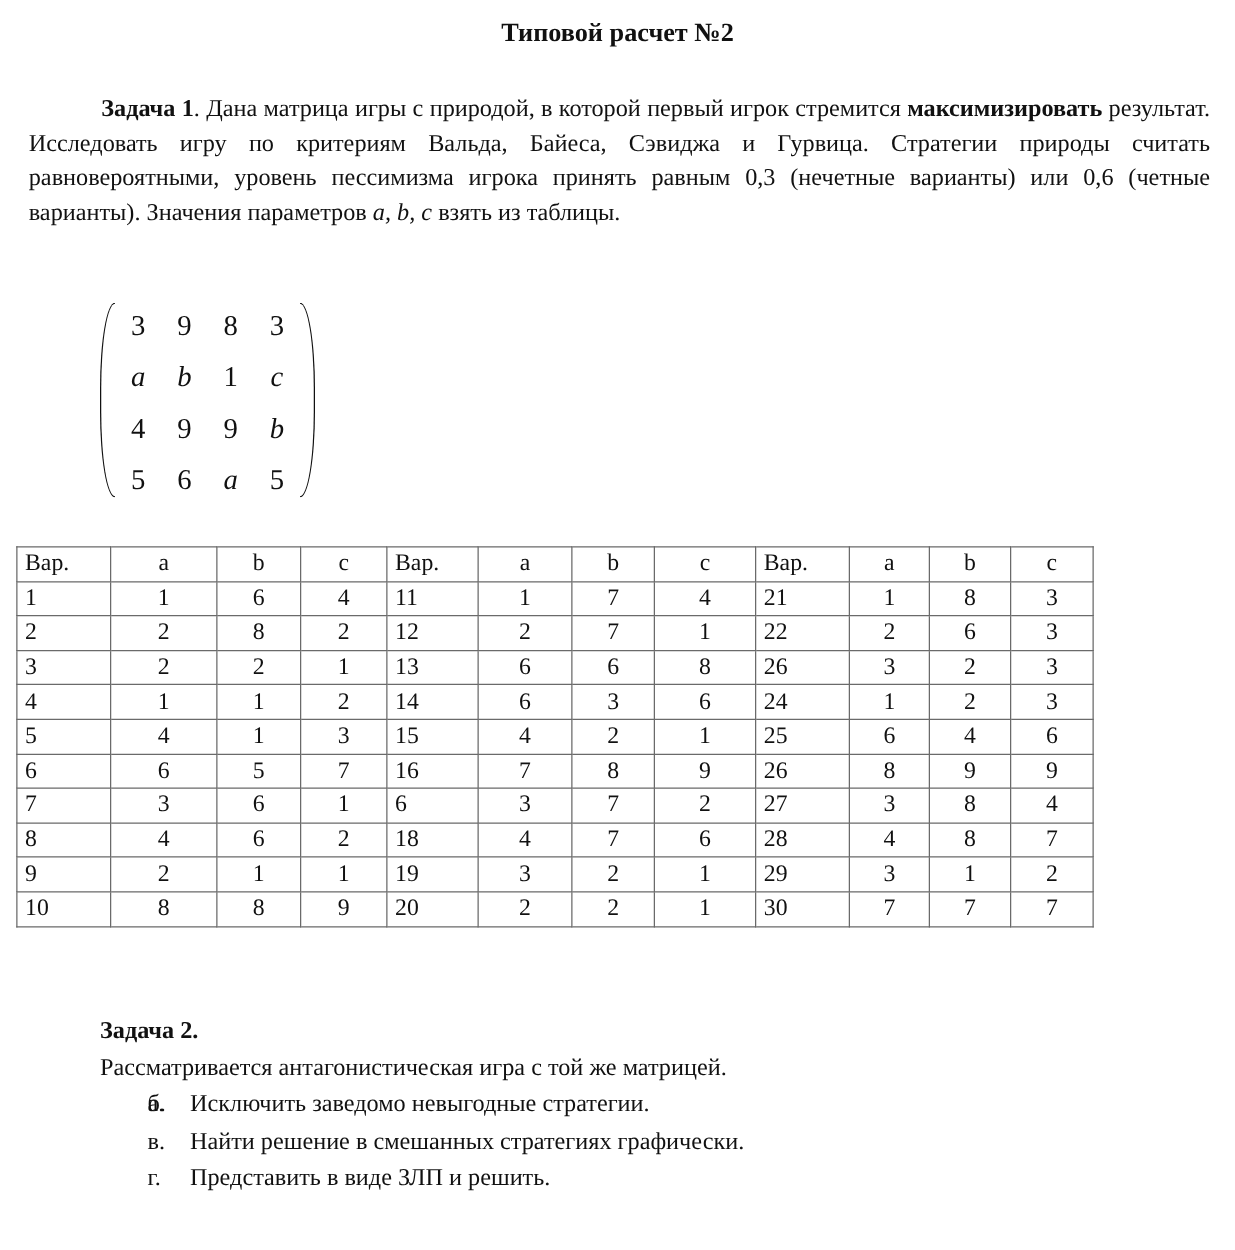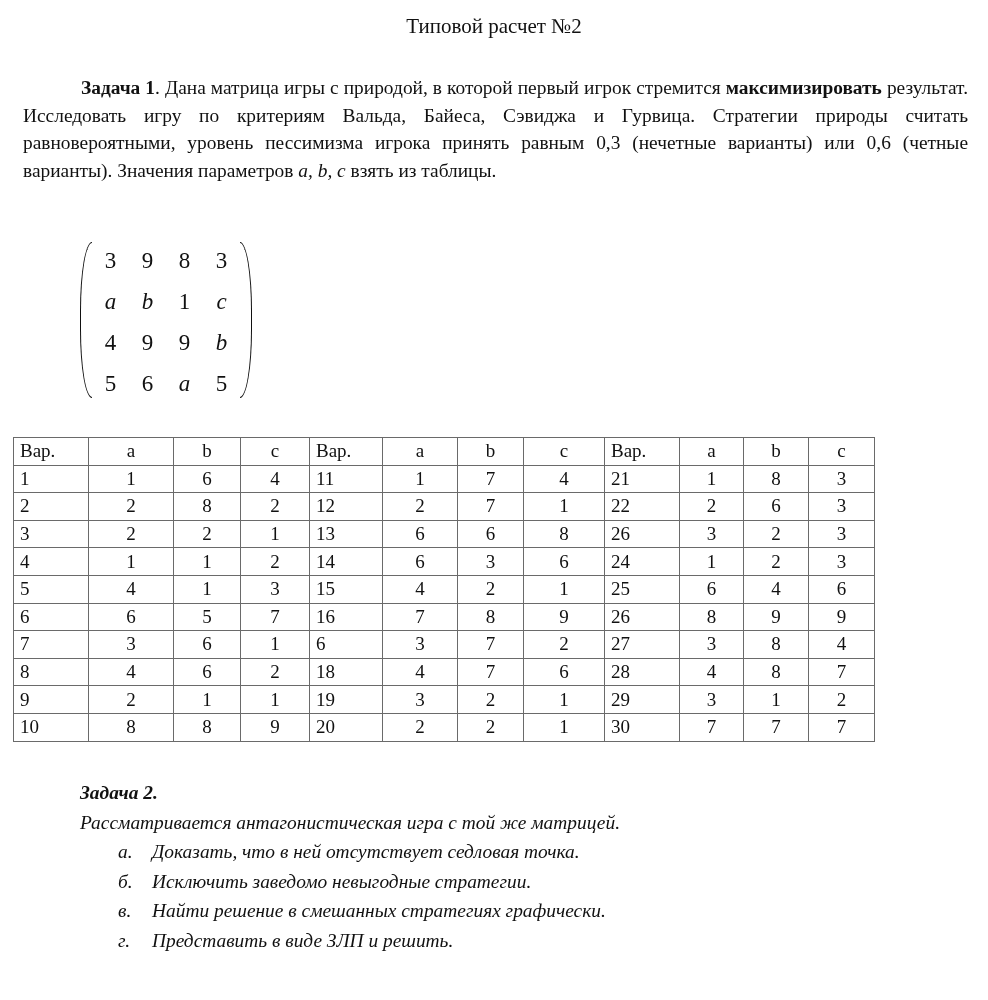--- a/index.html
+++ b/index.html
@@ -2,21 +2,21 @@
 <html><head>
   <meta charset="utf-8">
   <style>
     html, body { margin: 0; padding: 0; background: #ffffff; }
     body {
       width: 988px; height: 1000px; position: relative; overflow: hidden;
       font-family: "Liberation Serif", serif; color: #111111;
     }
     .title {
       position: absolute; left: 0; top: 14px; width: 988px; text-align: center;
-      font-size: 21px; font-weight: normal;
+      font-size: 21px; font-weight: bold;
     }
     .task1 {
       position: absolute; left: 23px; top: 74px; width: 945px;
       font-size: 19.4px; line-height: 27.6px; text-align: justify; text-indent: 58px;
     }
     .task1 b { font-weight: bold; }
     .task1 i { font-style: italic; }
     .matrix {
       position: absolute; left: 80px; top: 240px; width: 172px; height: 162px;
     }
@@ -37,21 +37,21 @@
       font-size: 19px;
       padding-left: 20px;
     }
     table.vars td {
       border: 1.4px solid #6a6a6a; height: 27.6px; padding: 0 6px; line-height: 24px;
       box-sizing: border-box;
     }
     table.vars td.num { text-align: center; }
     table.vars td.var { text-align: left; }
     .task2 {
-      position: absolute; left: 80px; top: 778px; font-size: 19.4px; line-height: 29.5px; font-style: italic;
+      position: absolute; left: 80px; top: 810px; font-size: 19.4px; line-height: 29.5px;
     }
     .task2 .head { font-weight: bold; }
     .task2 ol { list-style: none; margin: 0; padding: 0; }
     .task2 li { padding-left: 38px; position: relative; }
     .task2 li .mk { position: absolute; left: 38px; width: 34px; }
     .task2 li .tx { margin-left: 34px; }
   </style>
 </head>
 <body>
 
@@ -252,18 +252,18 @@
         <td class="num">7</td>
         <td class="num">7</td>
       </tr>
     </tbody>
 </table>
 
 <div class="task2">
   <div class="head">Задача 2.</div>
   <div>Рассматривается антагонистическая игра с той же матрицей.</div>
   <ol>
-    <li><span class="mk">а.</span><span class="tx">Доказать, что в ней отсутствует седловая точка.</span></li>
+    <li><span class="mk">а.</span></li>
     <li><span class="mk">б.</span><span class="tx">Исключить заведомо невыгодные стратегии.</span></li>
     <li><span class="mk">в.</span><span class="tx">Найти решение в смешанных стратегиях графически.</span></li>
     <li><span class="mk">г.</span><span class="tx">Представить в виде ЗЛП и решить.</span></li>
   </ol>
 </div>
 
 </body></html>

